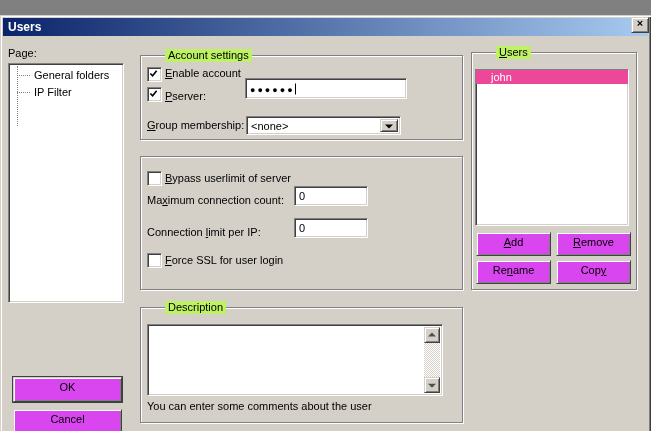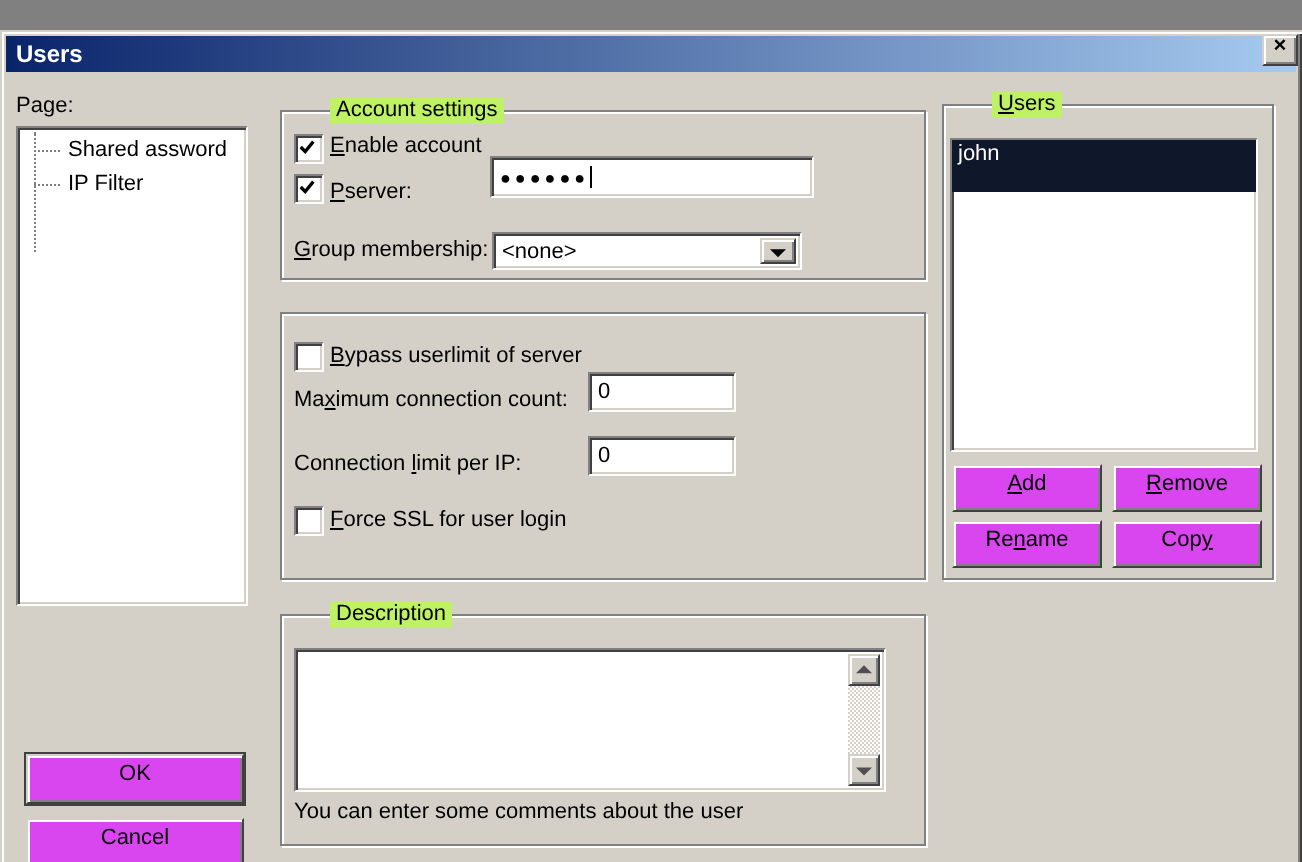--- a/index.html
+++ b/index.html
@@ -56,39 +56,39 @@
   .vscroll{position:absolute;right:2px;top:2px;bottom:2px;width:16px;display:flex;flex-direction:column;}
   .sb-btn{position:relative;height:14px;background:#d4d0c8;border:1px solid;
     border-color:#d4d0c8 #404040 #404040 #d4d0c8;box-shadow:inset 1px 1px 0 #fff,inset -1px -1px 0 #808080;}
   .sb-track{flex:1;background-color:#ece9e2;
     background-image:repeating-conic-gradient(#d4d0c8 0% 25%,#fff 0% 50%);background-size:2px 2px;}
   .sb-up{position:absolute;left:50%;top:50%;transform:translate(-50%,-60%);width:0;height:0;
     border-left:4px solid transparent;border-right:4px solid transparent;border-bottom:4px solid #505050;}
   .sb-dn{position:absolute;left:50%;top:50%;transform:translate(-50%,-30%);width:0;height:0;
     border-left:4px solid transparent;border-right:4px solid transparent;border-top:4px solid #505050;}
   
-  .listrow{height:26px;line-height:14px;padding-left:3px;background:#0f172a;color:#fff;}
+  .listrow{height:14px;line-height:14px;padding-left:15px;background:#ec4899;color:#fff;}
   u{text-decoration:underline;}
 </style>
 </head>
 <body>
 
 <div id="win">
 
   <div id="titlebar">
     <span id="title">Users</span>
   </div>
   <div id="closebtn"><span>×</span></div>
 
   <div class="label" style="left:8px;top:32px">Page:</div>
   <div class="sunken abs" id="pagetree" style="left:8px;top:48px;width:116px;height:240px">
     <div class="tree-vline"></div>
     <div class="trow">
       <span class="tconn"></span>
-      <span class="tlabel">Shared assword</span>
+      <span class="tlabel">General folders</span>
     </div>
     <div class="trow">
       <span class="tconn"></span>
       <span class="tlabel">IP Filter</span>
     </div>
   </div>
 
   <div class="group" style="left:140px;top:40px;width:321px;height:83px">
     <span class="glabel">Account settings</span>
 

